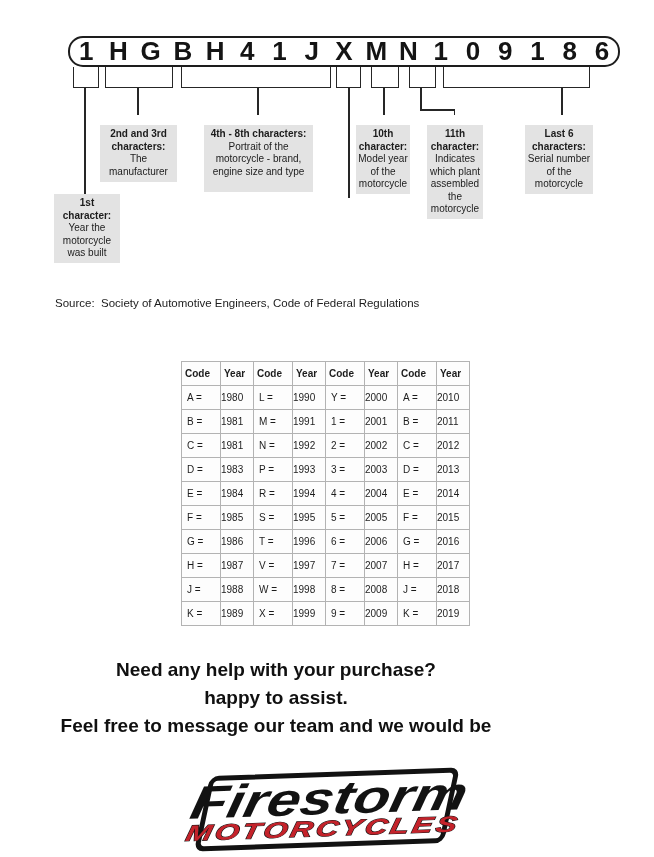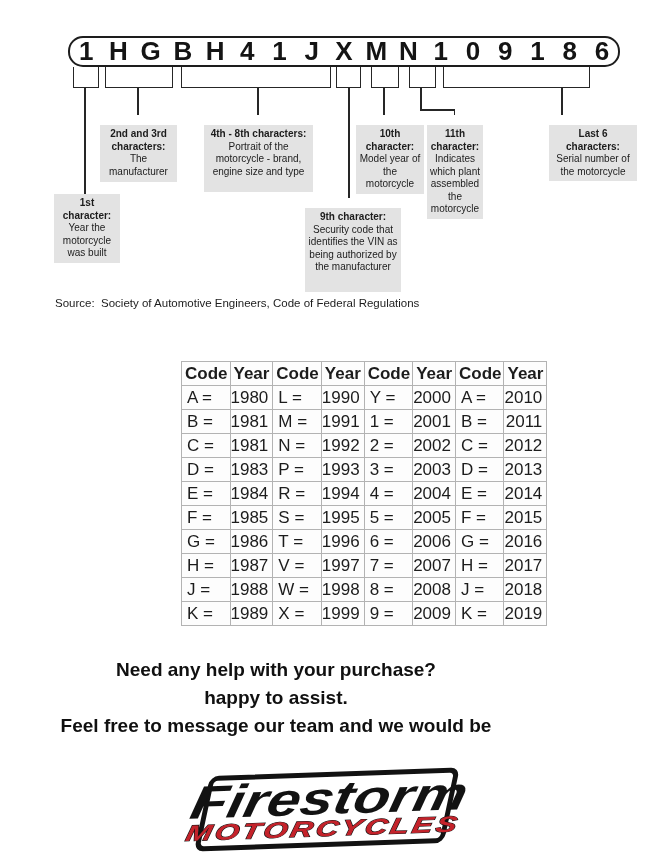--- a/index.html
+++ b/index.html
@@ -72,55 +72,55 @@
     line-height: 12.5px;
     padding: 3px 2px;
     color: #1c1c1c;
     margin-top: 10px;
   }
   .ann-title { display: block; font-weight: bold; }
   .ann-first    { left: 54px;  top: 184px; width: 66px;  min-height: 67px; }
   .ann-second   { left: 100px; top: 115px; width: 77px;  min-height: 57px; }
   .ann-fourth   { left: 204px; top: 115px; width: 109px; min-height: 67px; }
   .ann-ninth    { left: 305px; top: 198px; width: 96px;  min-height: 84px; }
-  .ann-tenth    { left: 356px; top: 115px; width: 68px;  min-height: 67px; }
+  .ann-tenth    { left: 356px; top: 115px; width: 54px;  min-height: 67px; }
   .ann-eleventh { left: 427px; top: 115px; width: 56px;  min-height: 89px; }
-  .ann-last     { left: 549px; top: 115px; width: 88px;  min-height: 50px; }
+  .ann-last     { left: 525px; top: 115px; width: 68px;  min-height: 50px; }
 
   
   .source-note {
     position: absolute;
     left: 55px; top: 297px;
     font-size: 11.5px;
     white-space: pre-wrap;
     color: #1c1c1c;
   }
 
   
   .year-table {
     position: absolute;
     left: 181px; top: 361px;
     border-collapse: collapse;
-    font-size: 17px;
+    font-size: 10px;
     color: #1c1c1c;
   }
   .year-table th, .year-table td {
     border: 1px solid #b3b3b3;
     height: 24px;
     background: #fdfdfd;
   }
   .year-table th {
     font-weight: bold;
     text-align: left;
     padding: 0 2px 0 3px;
   }
   .year-table th.code, .year-table td.code { width: 39px; }
   .year-table th.year, .year-table td.year { width: 33px; }
   .year-table td.code { text-align: left;  padding-left: 5px; }
-  .year-table td.year { text-align: right; padding-right: 4px; }
+  .year-table td.year { text-align: left; padding-right: 4px; }
 
   
   .help-block {
     position: absolute;
     left: 0; top: 656px;
     width: 552px;
     text-align: center;
     font-size: 19px;
     font-weight: bold;
     line-height: 28px;
@@ -216,24 +216,20 @@
     <span class="ann-body">Year the motorcycle was built</span>
   </div>
   <div class="ann ann-second">
     <span class="ann-title">2nd and 3rd characters:</span>
     <span class="ann-body">The manufacturer</span>
   </div>
   <div class="ann ann-fourth">
     <span class="ann-title">4th - 8th characters:</span>
     <span class="ann-body">Portrait of the motorcycle - brand, engine size and type</span>
   </div>
-  <div class="ann ann-ninth">
-    <span class="ann-title">9th character:</span>
-    <span class="ann-body">Security code that identifies the VIN as being authorized by the manufacturer</span>
-  </div>
   <div class="ann ann-tenth">
     <span class="ann-title">10th character:</span>
     <span class="ann-body">Model year of the motorcycle</span>
   </div>
   <div class="ann ann-eleventh">
     <span class="ann-title">11th character:</span>
     <span class="ann-body">Indicates which plant assembled the motorcycle</span>
   </div>
   <div class="ann ann-last">
     <span class="ann-title">Last 6 characters:</span>

